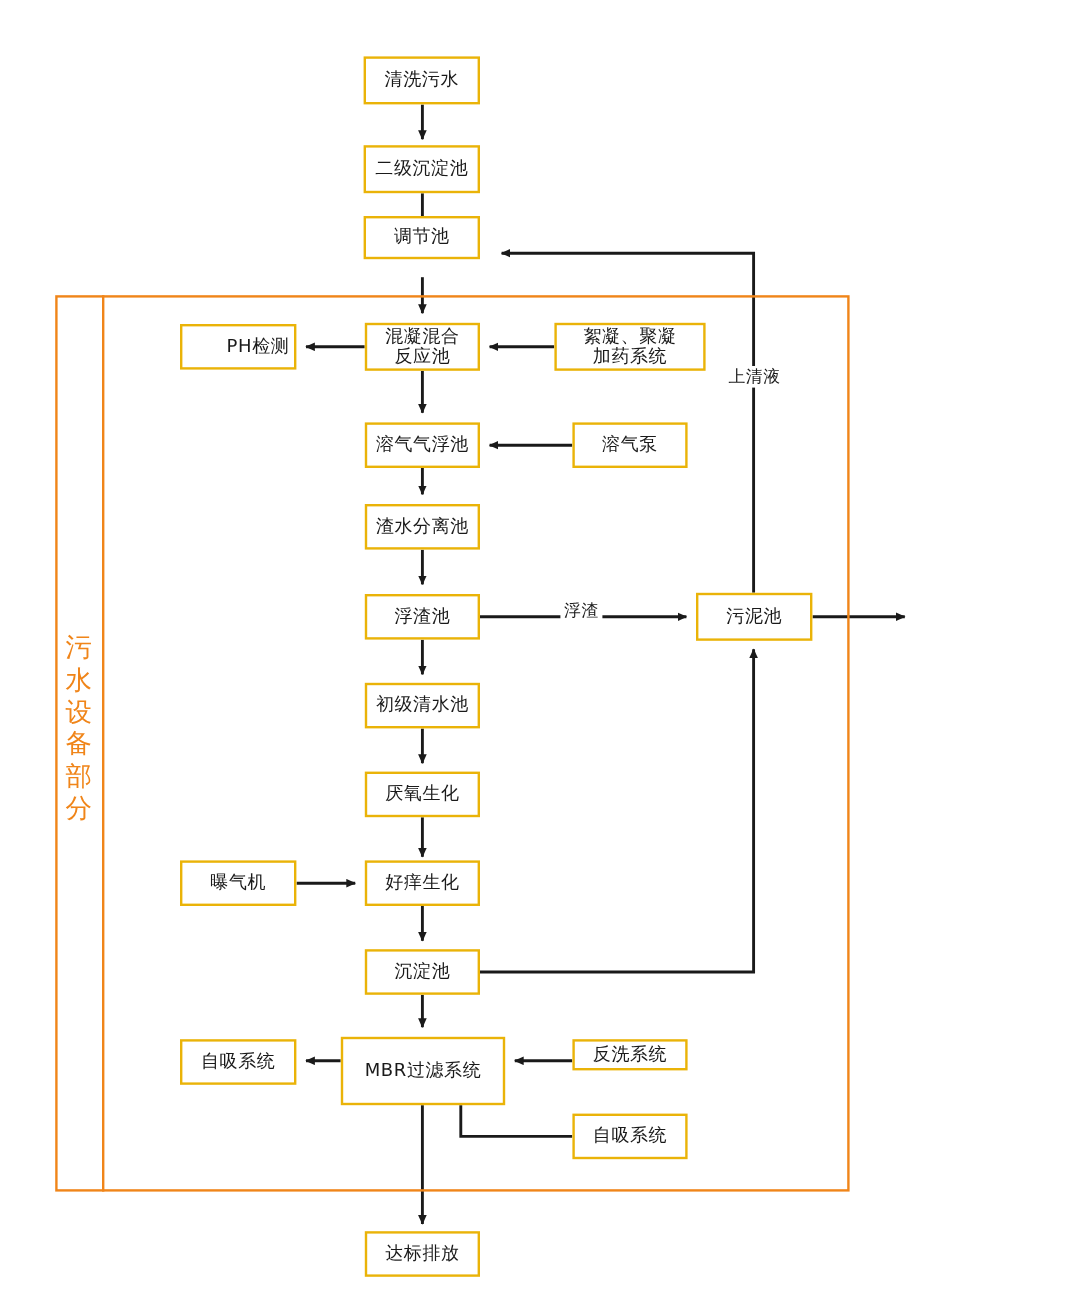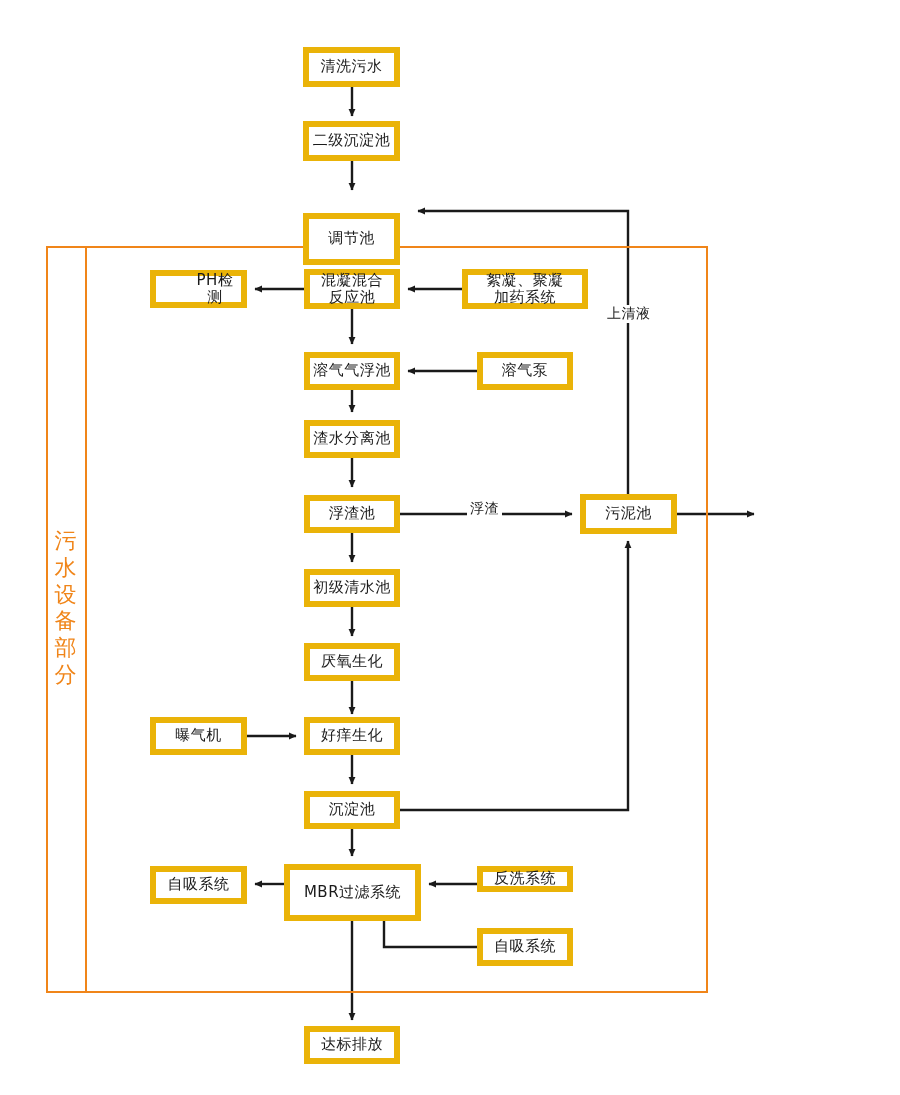--- a/index.html
+++ b/index.html
@@ -20,21 +20,21 @@
   svg.layer {
     position: absolute;
     left: 0;
     top: 0;
     width: 900px;
     height: 1095px;
   }
   .node {
     position: absolute;
     box-sizing: border-box;
-    border: 6px solid #eab308;
+    border: 2px solid #eab308;
     background: #ffffff;
     display: flex;
     align-items: center;
     justify-content: center;
     text-align: center;
     color: #1a1a1a;
     font-size: 15px;
     line-height: 1.15;
     letter-spacing: 0.5px;
     z-index: 3;
@@ -143,21 +143,21 @@
   </svg>
 
   <div class="node" style="left:303px; top:47px; width:97px; height:40px;">
     <span class="lbl">清洗污水</span>
   </div>
 
   <div class="node" style="left:303px; top:121px; width:97px; height:40px;">
     <span class="lbl">二级沉淀池</span>
   </div>
 
-  <div class="node" style="left:303px; top:213px; width:97px; height:52px;justify-content:center;">
+  <div class="node" style="left:303px; top:180px; width:97px; height:36px;justify-content:center;">
     <span class="lbl">调节池</span>
   </div>
 
   <div class="node" style="left:304px; top:269px; width:96px; height:40px;">
     <span class="lbl">混凝混合
 反应池</span>
   </div>
 
   <div class="node" style="left:150px; top:270px; width:97px; height:38px;padding-left:33px;">
     <span class="lbl">PH检测</span>

